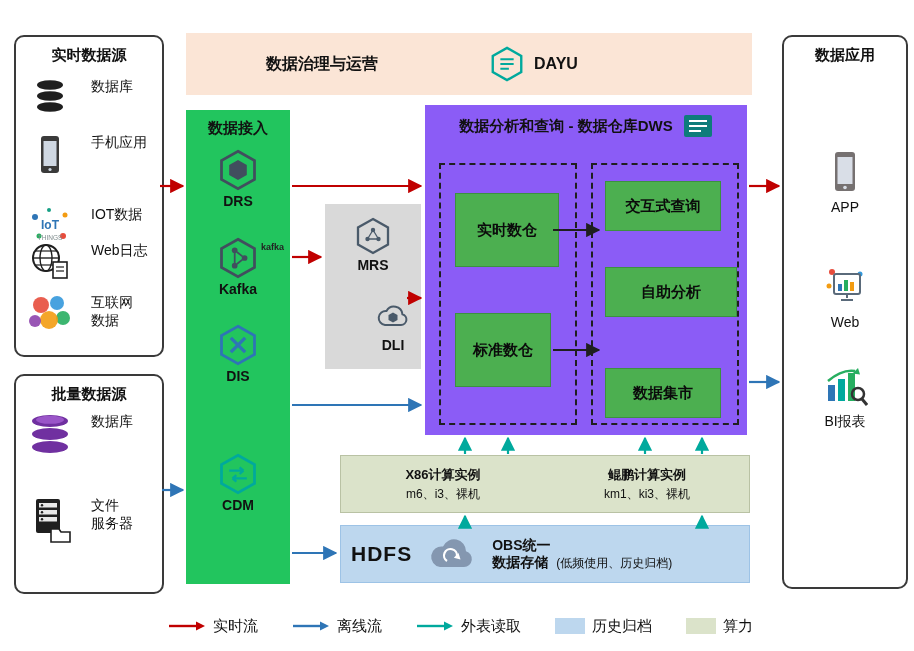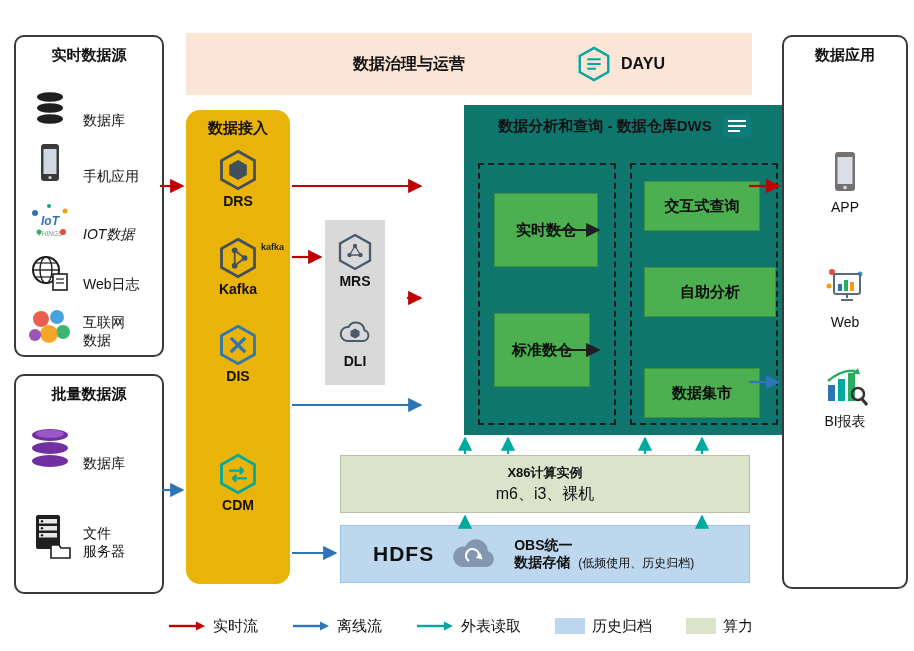--- a/index.html
+++ b/index.html
@@ -1,49 +1,49 @@
 <!DOCTYPE html>
 <html><head>
 <meta charset="utf-8">
 <style>
   html,body{margin:0;padding:0;background:#fff;}
   .canvas{position:relative;width:914px;height:651px;background:#fff;overflow:hidden;
           font-family:"Liberation Sans","DejaVu Sans",sans-serif;color:#111;}
   
   .panel{position:absolute;border:2px solid #3a3a3a;border-radius:10px;background:#fff;}
   .panel-title{font-weight:bold;font-size:15px;text-align:center;margin-top:9px;}
-  .src-row{position:absolute;left:6px;right:4px;display:flex;align-items:flex-end;gap:5px;}
+  .src-row{position:absolute;left:6px;right:4px;display:flex;align-items:flex-start;gap:13px;}
   .src-icon{flex:0 0 56px;display:flex;justify-content:center;align-items:center;}
   .src-label{font-size:14px;white-space:pre-line;line-height:1.3;}
   
-  .gov{position:absolute;background:#fbe5d6;display:flex;align-items:center;padding-left:80px;gap:110px;box-sizing:border-box;justify-content:center;}
+  .gov{position:absolute;background:#fbe5d6;display:flex;align-items:center;padding-left:80px;gap:110px;box-sizing:border-box;}
   .t-bold16{font-weight:bold;font-size:16px;}
   .dayu-wrap{display:flex;align-items:center;gap:8px;}
   
-  .ingest{position:absolute;background:#eab308;border-radius:14px;}
+  .ingest{position:absolute;background:#22c55e;}
   .svc{position:absolute;left:0;width:100%;display:flex;flex-direction:column;align-items:center;gap:1px;}
   .svc-name{font-weight:bold;font-size:14px;}
   .svc-badge{position:absolute;right:6px;top:6px;font-size:9px;font-weight:bold;color:#222;}
   
   .procbox{position:absolute;background:#d9d9d9;}
   
-  .dws{position:absolute;background:#0f766e;margin-left:39px;}
+  .dws{position:absolute;background:#8b5cf6;}
   .dws-title-row{display:flex;align-items:center;justify-content:center;gap:10px;padding-top:9px;}
   .dws-title{font-weight:bold;font-size:15px;}
   .dashed{position:absolute;border:2px dashed #1f1f1f;}
   .module{position:absolute;background:#4caf50;border:1px solid #3c9140;display:flex;align-items:center;justify-content:center;
           font-weight:bold;font-size:15px;color:#0b0b0b;box-sizing:border-box;}
   
   .compute{position:absolute;background:#dbe3ca;border:1px solid #b9c2a4;display:flex;box-sizing:border-box;}
   .compute-half{flex:1;display:flex;flex-direction:column;align-items:center;justify-content:center;gap:2px;}
   .compute-title{font-weight:bold;font-size:13px;}
-  .compute-detail{font-size:16px;}
+  .compute-detail{font-size:12px;}
   
   .storage{position:absolute;background:#bdd7ee;border:1px solid #9dc3e6;display:flex;align-items:center;gap:12px;
-           padding-left:32px;box-sizing:border-box;}
+           padding-left:10px;box-sizing:border-box;}
   .hdfs{font-weight:bold;font-size:21px;letter-spacing:1px;}
   .obs-block{display:flex;flex-direction:column;line-height:1.25;}
   .obs-line1{font-weight:bold;font-size:14px;}
   .obs-line2row{display:flex;align-items:baseline;gap:8px;}
   .obs-line2{font-weight:bold;font-size:14px;}
   .obs-note{font-size:12px;}
   
   .app-item{position:absolute;left:0;width:100%;display:flex;flex-direction:column;align-items:center;gap:4px;}
   .app-label{font-size:14px;}
   
@@ -75,21 +75,21 @@
     <div class="src-row" style="top:96px;height:52px;">
       <span class="src-icon">
         <svg width="40" height="44" viewBox="0 0 40 44">
             <rect x="11" y="3" width="18" height="37" rx="3" fill="#3a3a3a"></rect>
             <rect x="13.5" y="8" width="13" height="25" fill="#cfd8e3"></rect>
             <circle cx="20" cy="36.5" r="1.6" fill="#cfd8e3"></circle>
           </svg>
       </span>
       <span class="src-label">手机应用</span>
     </div>
-    <div class="src-row" style="top:154px;height:52px;font-style:italic;">
+    <div class="src-row" style="top:168px;height:52px;">
       <span class="src-icon">
         <svg width="46" height="42" viewBox="0 0 46 42">
             <circle cx="8" cy="12" r="3" fill="#2e75b6"></circle>
             <circle cx="38" cy="10" r="2.5" fill="#f39c12"></circle>
             <circle cx="12" cy="31" r="2.5" fill="#27ae60"></circle>
             <circle cx="36" cy="31" r="3" fill="#e74c3c"></circle>
             <circle cx="22" cy="5" r="2" fill="#16a085"></circle>
             <text x="23" y="24" font-size="12" font-weight="bold" fill="#2e75b6" text-anchor="middle">IoT</text>
             <text x="23" y="35" font-size="6.5" fill="#7f8c8d" text-anchor="middle">THINGS</text>
           </svg>
@@ -200,32 +200,32 @@
     </div>
     <div class="svc" style="top:213px;">
       <svg width="44" height="44" viewBox="0 0 40 40">
           <polygon points="20,3 35,11.5 35,28.5 20,37 5,28.5 5,11.5" fill="none" stroke="#2e75b6" stroke-width="2.5"></polygon>
           <path d="M13.5 13.5 L26.5 26.5 M26.5 13.5 L13.5 26.5" stroke="#2e75b6" stroke-width="3"></path>
         </svg>
       <span class="svc-name">DIS</span>
     </div>
   </div>
 
-  <div class="procbox" style="left:325px;top:220px;width:60px;height:165px;">
+  <div class="procbox" style="left:325px;top:204px;width:96px;height:165px;">
     <div class="svc" style="top:12px;">
       <svg width="40" height="40" viewBox="0 0 40 40">
           <polygon points="20,3 35,11.5 35,28.5 20,37 5,28.5 5,11.5" fill="none" stroke="#4a5a6a" stroke-width="2.3"></polygon>
           <circle cx="20" cy="14" r="2.2" fill="#4a5a6a"></circle>
           <circle cx="14.5" cy="23" r="2.2" fill="#4a5a6a"></circle>
           <circle cx="25.5" cy="23" r="2.2" fill="#4a5a6a"></circle>
           <path d="M20 14 L14.5 23 M20 14 L25.5 23 M14.5 23 H25.5" stroke="#4a5a6a" stroke-width="1.3" fill="none"></path>
         </svg>
       <span class="svc-name">MRS</span>
     </div>
-    <div class="svc" style="top:92px;">
+    <div class="svc" style="top:92px;margin-left:20px;">
       <svg width="40" height="40" viewBox="0 0 40 40">
           <path d="M12 29 h16 a5.5 5.5 0 0 0 1.4 -10.8 A8.5 8.5 0 0 0 13.5 15 7 7 0 0 0 12 29 z" stroke="#4a5a6a" stroke-width="2" fill="none"></path>
           <polygon points="20,16.5 24.5,19 24.5,24 20,26.5 15.5,24 15.5,19" fill="#4a5a6a"></polygon>
         </svg>
       <span class="svc-name">DLI</span>
     </div>
   </div>
 
   <div class="dws" style="left:425px;top:105px;width:322px;height:330px;">
     <div class="dws-title-row">
@@ -241,20 +241,24 @@
     <div class="module" style="left:30px;top:208px;width:96px;height:74px;">标准数仓</div>
     <div class="module" style="left:180px;top:76px;width:116px;height:50px;">交互式查询</div>
     <div class="module" style="left:180px;top:162px;width:132px;height:50px;">自助分析</div>
     <div class="module" style="left:180px;top:263px;width:116px;height:50px;">数据集市</div>
   </div>
 
   <div class="compute" style="left:340px;top:455px;width:410px;height:58px;">
     <div class="compute-half">
       <span class="compute-title">X86计算实例</span>
       <span class="compute-detail">m6、i3、裸机</span>
+    </div>
+    <div class="compute-half">
+      <span class="compute-title">鲲鹏计算实例</span>
+      <span class="compute-detail">km1、ki3、裸机</span>
     </div>
   </div>
 
   <div class="storage" style="left:340px;top:525px;width:410px;height:58px;">
     <span class="hdfs">HDFS</span>
     <svg width="56" height="40" viewBox="0 0 56 40">
         <path d="M16 33 h24 a8 8 0 0 0 2 -15.7 A12 12 0 0 0 19 12.5 9.5 9.5 0 0 0 16 33 z" fill="#8497b0"></path>
         <path d="M23 27 a6.5 6.5 0 1 1 10 -5" fill="none" stroke="#fff" stroke-width="2.2"></path>
         <polygon points="34.5,19 36.5,25.5 29.8,23.8" fill="#fff"></polygon>
       </svg>

